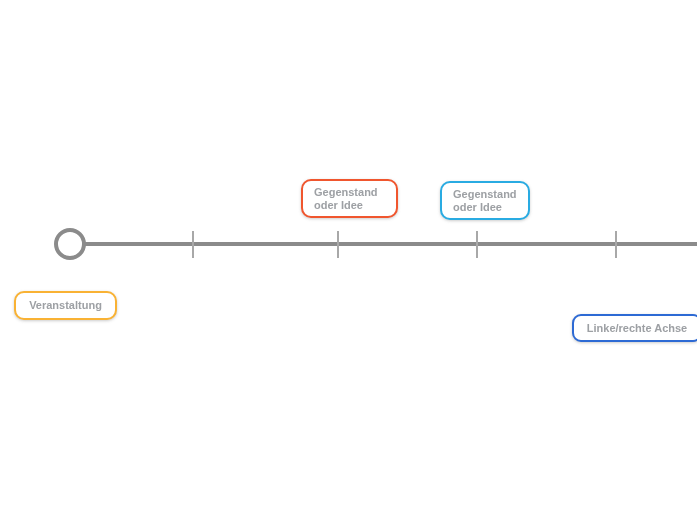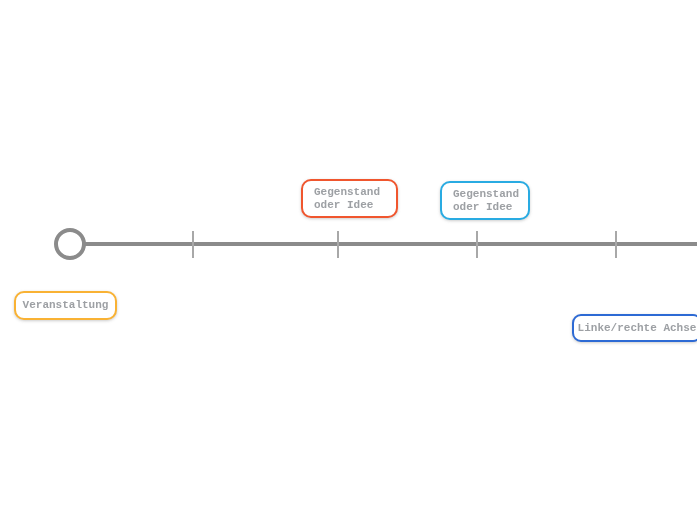--- a/index.html
+++ b/index.html
@@ -50,21 +50,20 @@
     box-sizing: border-box;
     background: #ffffff;
     border: 2px solid #cccccc; 
     border-radius: 9px;
     color: #9da0a4;
     font-size: 11px;
     font-weight: bold;
     white-space: pre-line;
     box-shadow: 0 1px 3px rgba(110,110,110,0.35);
     cursor: default;
-    font-family: Liberation Mono, monospace;
   }
   .node-topic-orange {
     left: 301px; top: 179px; width: 97px; height: 39px;
     padding: 5px 0 0 11px; line-height: 13px; border-radius: 10px;
   }
   .node-topic-blue {
     left: 440px; top: 181px; width: 90px; height: 39px;
     padding: 5px 0 0 11px; line-height: 13px; border-radius: 10px;
   }
   .node-event {

